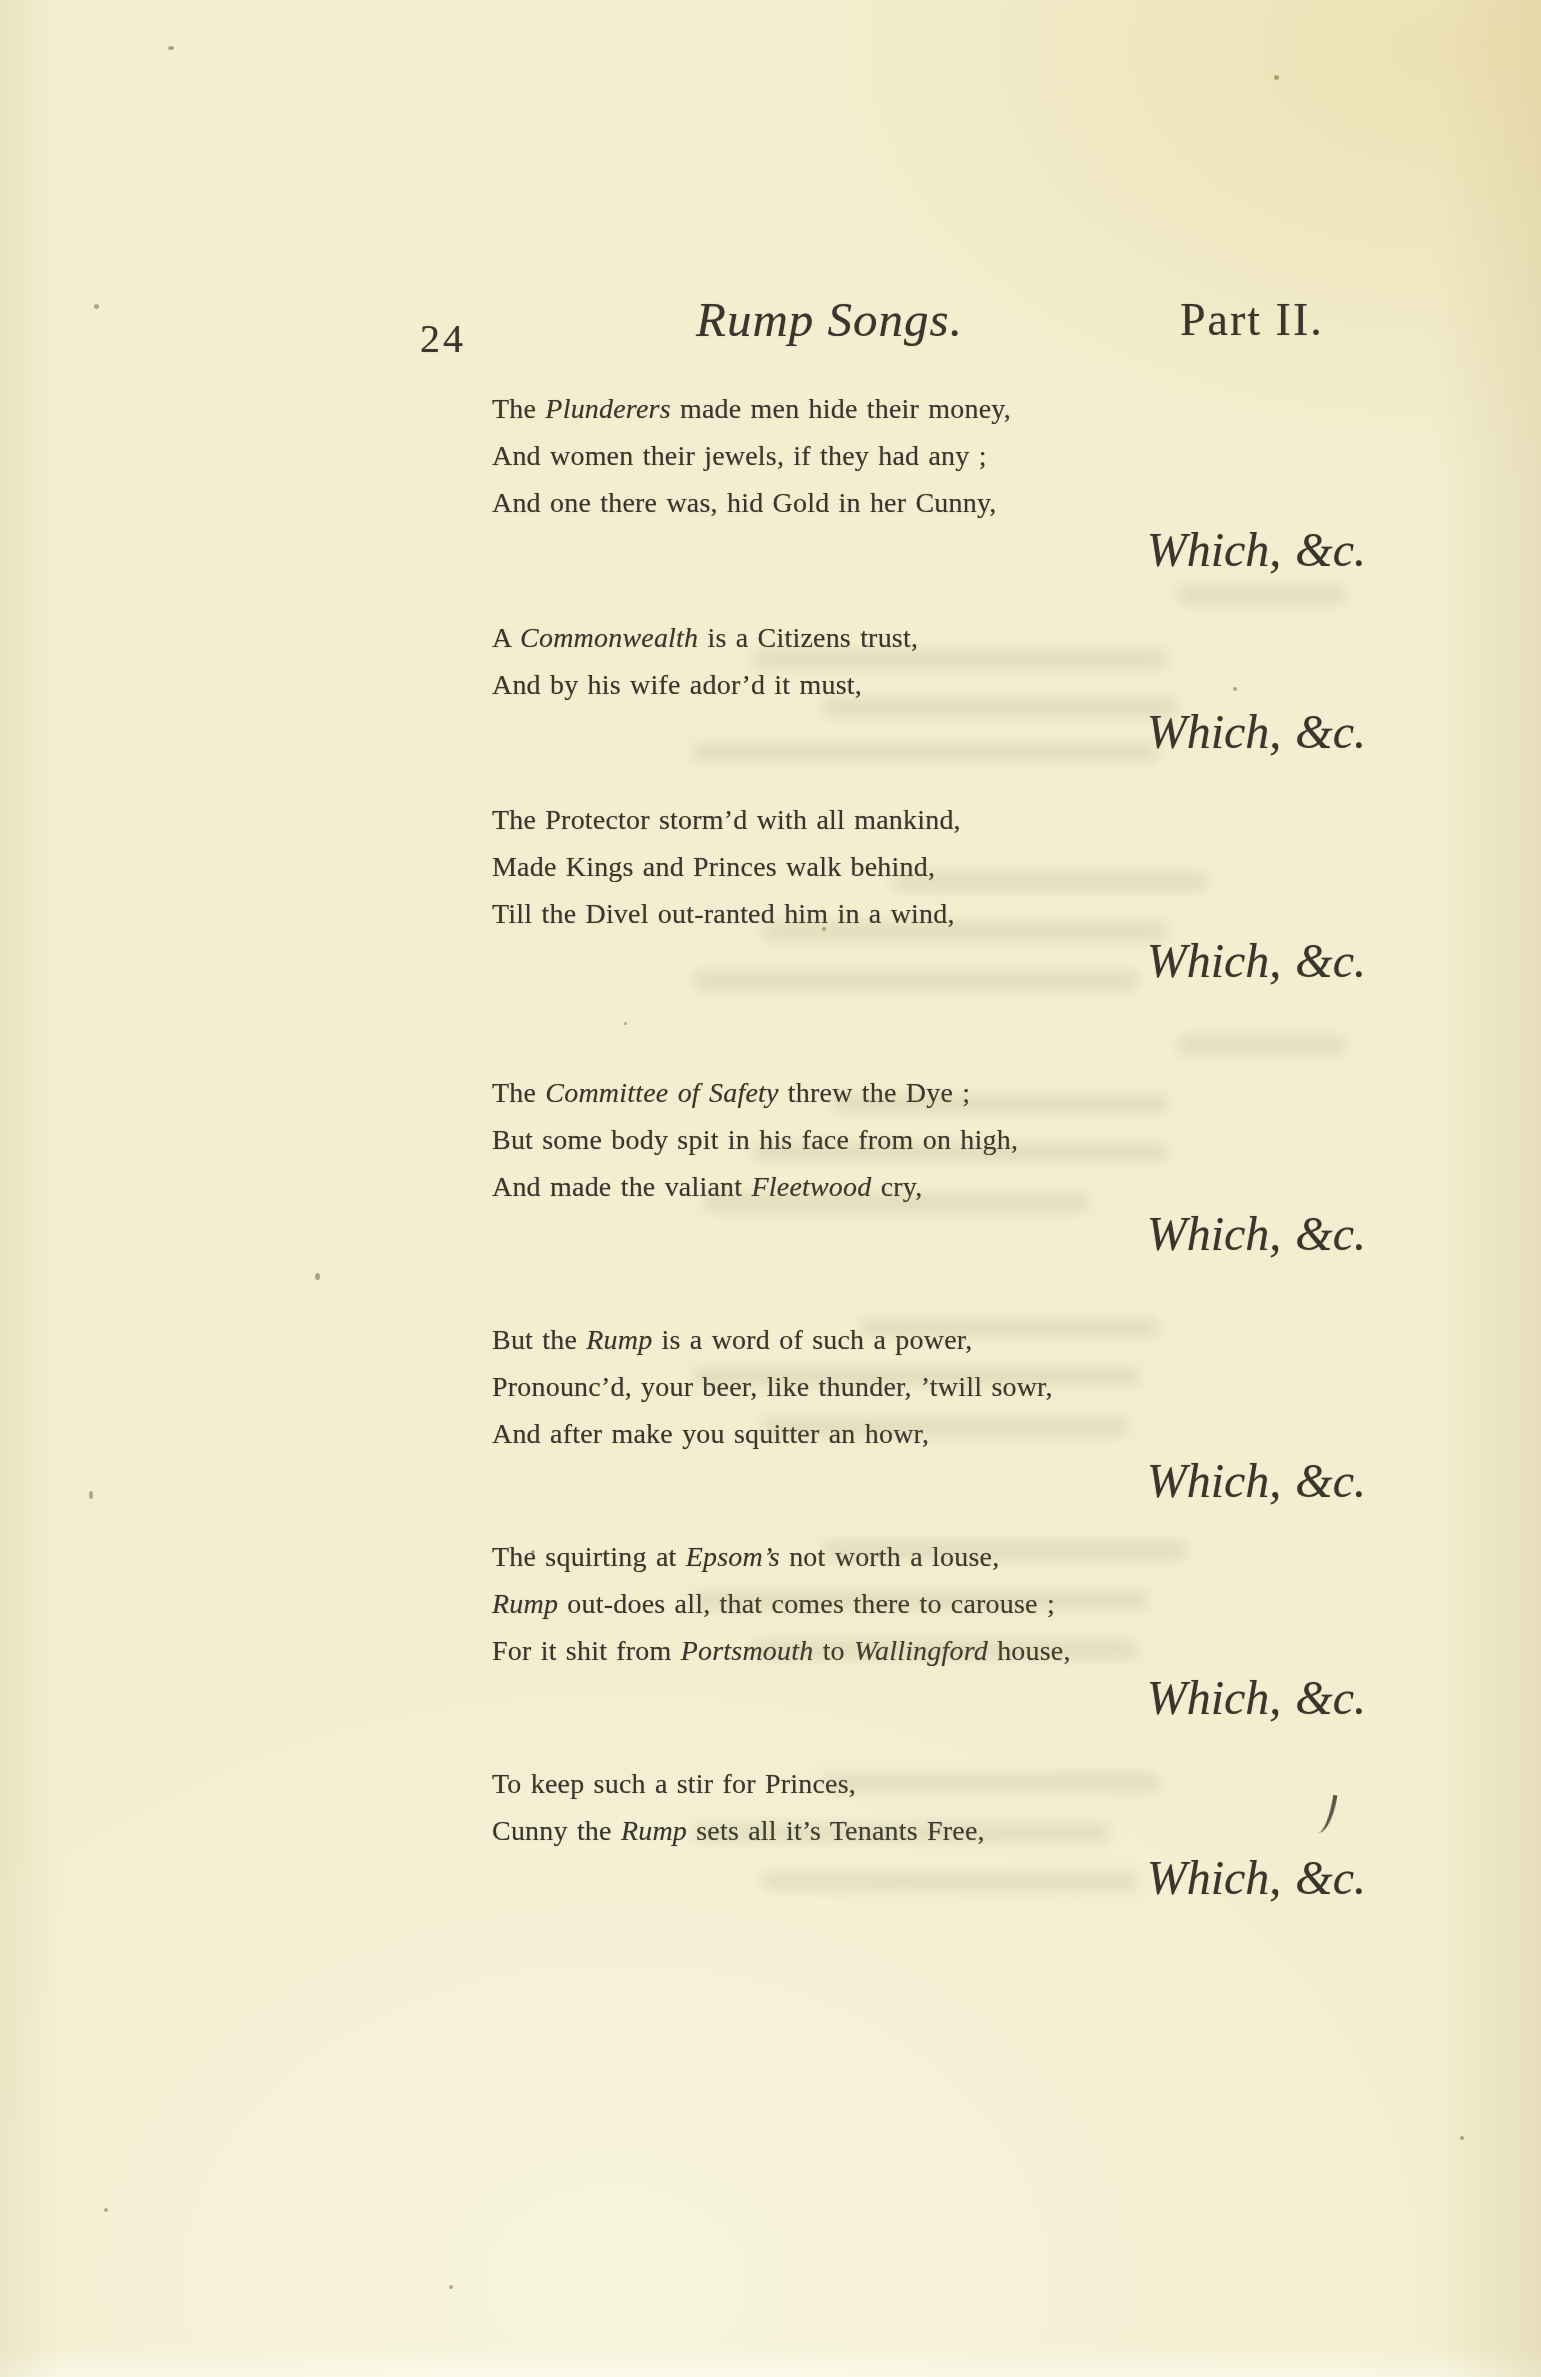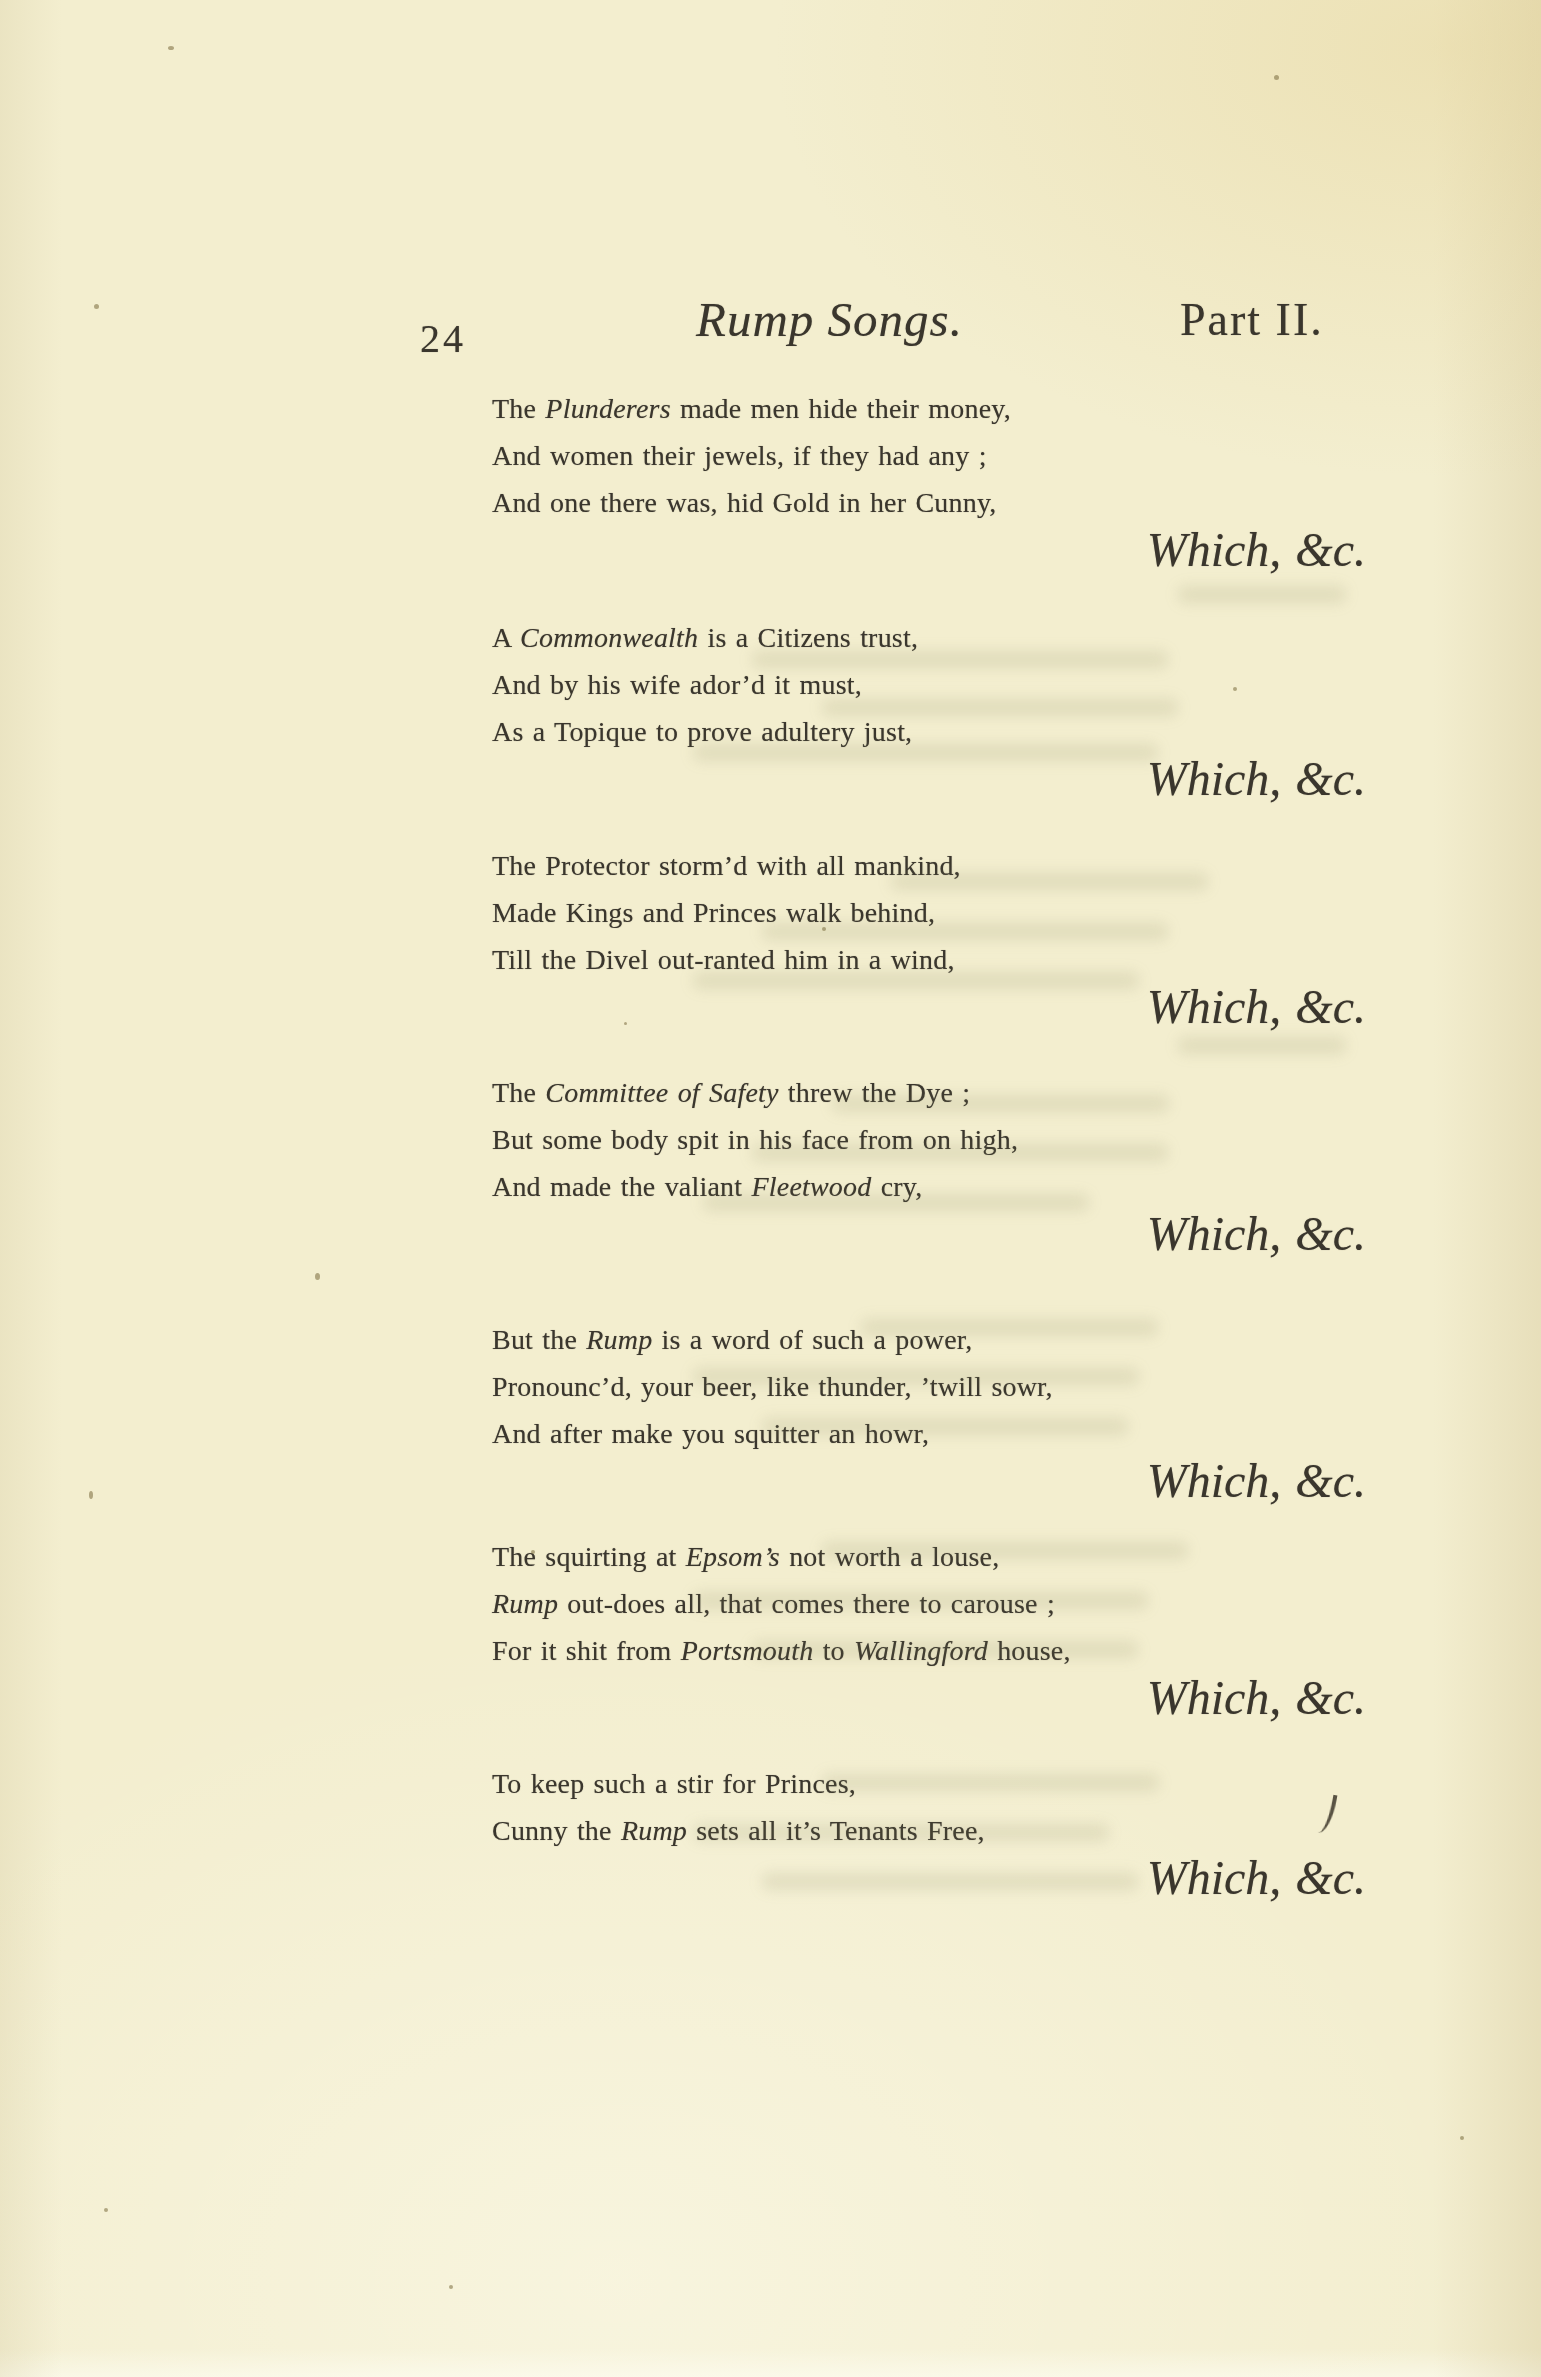--- a/index.html
+++ b/index.html
@@ -65,24 +65,23 @@
   <div id="poem">
       <div class="stanza" style="top: 385px;">
         <div class="line ink"><span>The </span><span class="it">Plunderers</span><span> made men hide their money,</span></div>
         <div class="line ink"><span>And women their jewels, if they had any ;</span></div>
         <div class="line ink"><span>And one there was, hid Gold in her Cunny,</span></div>
         <div class="refrain ink">Which, &amp;c.</div>
       </div>
       <div class="stanza" style="top: 614px;">
         <div class="line ink"><span>A </span><span class="it">Commonwealth</span><span> is a Citizens trust,</span></div>
         <div class="line ink"><span>And by his wife ador’d it must,</span></div>
-        <div class="line ink"><span>As a Topique to prove adultery just,</span></div>
         <div class="refrain ink">Which, &amp;c.</div>
       </div>
-      <div class="stanza" style="top: 842px;">
+      <div class="stanza" style="top: 796px;">
         <div class="line ink"><span>The Protector storm’d with all mankind,</span></div>
         <div class="line ink"><span>Made Kings and Princes walk behind,</span></div>
         <div class="line ink"><span>Till the Divel out-ranted him in a wind,</span></div>
         <div class="refrain ink">Which, &amp;c.</div>
       </div>
       <div class="stanza" style="top: 1069px;">
         <div class="line ink"><span>The </span><span class="it">Committee of Safety</span><span> threw the Dye ;</span></div>
         <div class="line ink"><span>But some body spit in his face from on high,</span></div>
         <div class="line ink"><span>And made the valiant </span><span class="it">Fleetwood</span><span> cry,</span></div>
         <div class="refrain ink">Which, &amp;c.</div>

